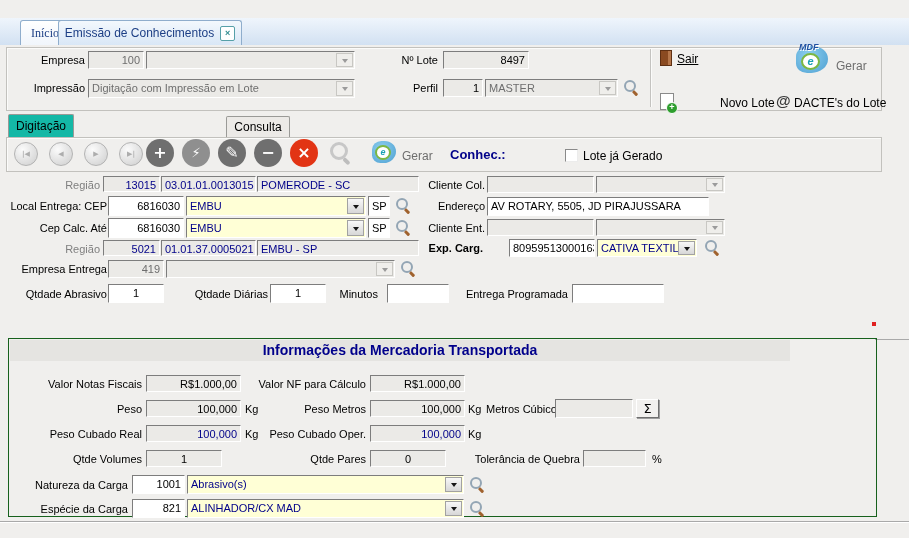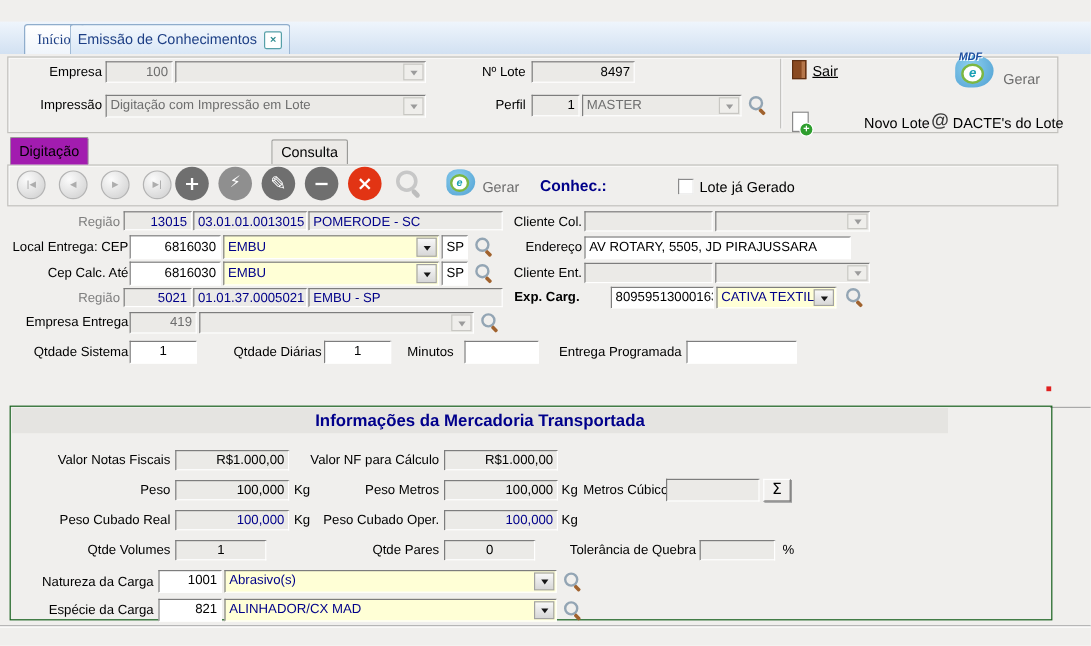--- a/index.html
+++ b/index.html
@@ -48,21 +48,21 @@
   .page{position:absolute;width:12px;height:15px;background:#fff;border:1px solid #8a8a8a;}
   .page .plus{position:absolute;right:-5px;bottom:-5px;width:10px;height:10px;border-radius:50%;background:#2e9e2e;border:1px solid #fff;color:#fff;font-size:9px;line-height:9px;text-align:center;font-weight:bold;}
   .blob{position:absolute;background:radial-gradient(circle at 40% 35%,#8fd0ef,#4d9fd2);border-radius:45% 55% 60% 40%;}
   .blob .e{position:absolute;background:#fff;border:2px solid #7cb742;border-radius:50%;color:#19a0b4;font-weight:bold;font-style:italic;text-align:center;}
   .mdftxt{position:absolute;font-size:9px;font-weight:bold;font-style:italic;color:#1e4fa0;text-shadow:1px 1px 0 #fff;}
   .at{position:absolute;font-size:15px;font-weight:bold;color:#3c3c3c;}
   .btn3d{position:absolute;box-sizing:border-box;background:#f1f0ee;border:1px solid;border-color:#ffffff #6f6f6f #6f6f6f #ffffff;box-shadow:1px 1px 0 #9d9d9d;text-align:center;font-size:13px;line-height:17px;font-family:"DejaVu Sans",sans-serif;}
   .cb{position:absolute;width:13px;height:13px;box-sizing:border-box;background:#fff;border:1px solid;border-color:#8a8a8a #ececec #ececec #8a8a8a;}
   
   .ptab{position:absolute;box-sizing:border-box;border:1px solid #9a9a97;border-bottom:none;border-radius:2px 2px 0 0;font-size:12px;text-align:center;background:#eceae7;color:#000;}
-  .ptab.active{background:#a21caf;z-index:3;}
+  .ptab.active{background:#14b8a6;z-index:3;}
   
   #grp{position:absolute;left:8px;top:338px;width:867px;height:177px;border:1px solid #17611d;}
   #grp-title-band{position:absolute;left:1px;top:1px;width:780px;height:21px;background:#e5e4e1;}
   #grp-title{position:absolute;left:1px;top:3px;width:780px;text-align:center;font-size:14px;font-weight:bold;color:#00008b;}
   .hline{position:absolute;height:1px;background:#a9a9a9;}
   .vline{position:absolute;width:1px;background:#c4c3c0;box-shadow:1px 0 0 #fbfbfa;}
 </style>
 </head>
 <body>
 
@@ -216,21 +216,21 @@
   <div class="fld ro tr graytxt" style="left:108px;top:260px;width:56px;height:18px;">419</div>
   <div class="fld ro" style="left:166px;top:260px;width:229px;height:18px;">
     <span></span>
     <span class="dd dis"></span>
   </div>
   <div class="mag" style="left:401px;top:261px;">
       <span class="c"></span>
       <span class="h"></span>
     </div>
 
-  <div class="lbl" style="left:3px;top:288px;width:104px;">Qtdade Sistema</div>
+  <div class="lbl" style="left:3px;top:288px;width:104px;">Qtdade Abrasivo</div>
   <div class="fld tc" style="left:108px;top:284px;width:56px;height:19px;line-height:15px;">1</div>
   <div class="lbl" style="left:190px;top:288px;width:78px;">Qtdade Diárias</div>
   <div class="fld tc" style="left:270px;top:284px;width:56px;height:19px;line-height:15px;">1</div>
   <div class="lbl" style="left:330px;top:288px;width:48px;">Minutos</div>
   <div class="fld" style="left:387px;top:284px;width:62px;height:19px;"></div>
   <div class="lbl" style="left:462px;top:288px;width:106px;">Entrega Programada</div>
   <div class="fld" style="left:572px;top:284px;width:92px;height:19px;"></div>
 
   <div class="abs" style="left:872px;top:322px;width:4px;height:4px;background:#e02020;"></div>
   <div class="hline" style="left:875px;top:339px;width:34px;"></div>

